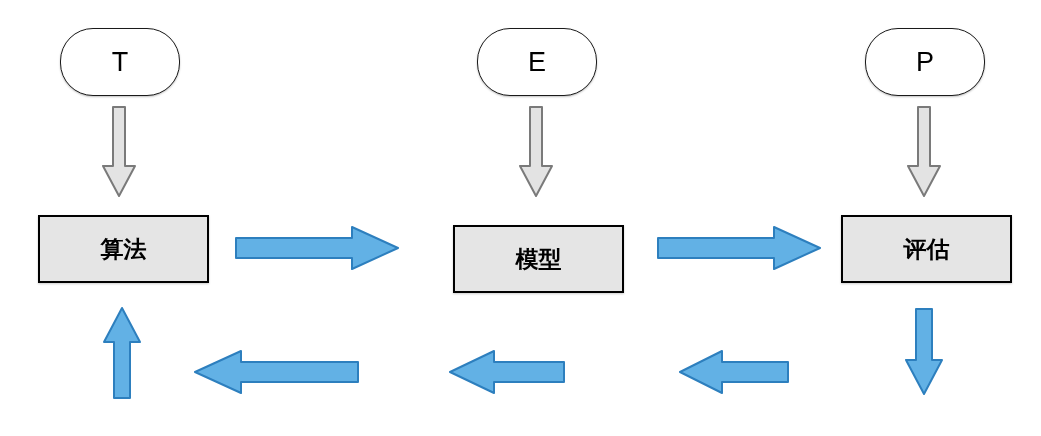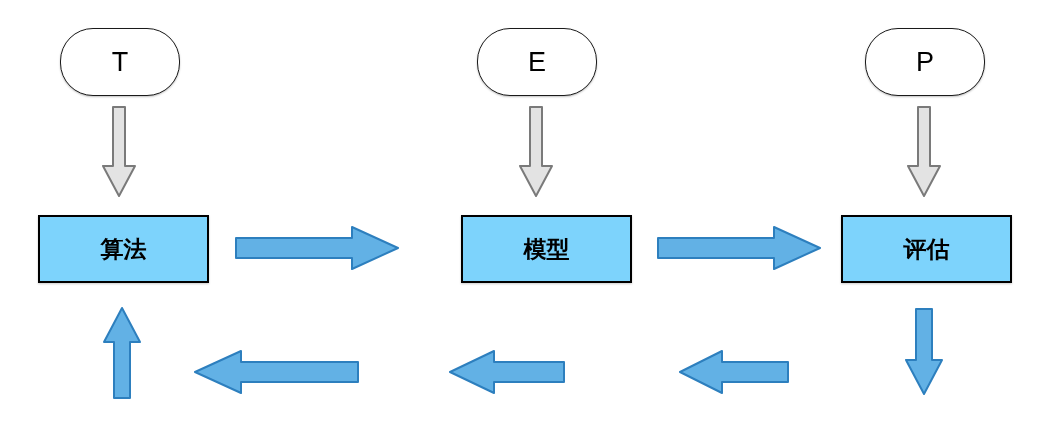--- a/index.html
+++ b/index.html
@@ -17,21 +17,21 @@
     border-radius:33px;
     background:#ffffff;
     box-shadow:0 1px 2px rgba(0,0,0,0.25);
     display:flex;align-items:center;justify-content:center;
     font-size:27px;color:#000000;
   }
   .box{
     position:absolute;
     width:167px;height:64px;
     border:2px solid #000000;
-    background:#7dd3fc;
+    background:#e5e5e5;
     box-shadow:0 1px 2px rgba(0,0,0,0.2);
     display:flex;align-items:center;justify-content:center;
     font-size:23px;font-weight:bold;color:#000000;
   }
   .arrow{position:absolute;}
   .arrow svg{display:block;}
   .arrow-gray polygon{stroke:#7a7a7a;stroke-width:2;stroke-linejoin:round;}
   .arrow-blue polygon{stroke:#2D7FBE;stroke-width:2;stroke-linejoin:round;}
 </style>
 </head>
@@ -61,21 +61,21 @@
   </div>
   <div class="arrow arrow-gray" style="left:906px;top:106px;">
     <svg width="36" height="92" viewBox="0 0 36 92">
       <polygon points="12,1 24,1 24,60 34,60 18,90 2,60 12,60" fill="#E3E3E3"></polygon>
     </svg>
   </div>
 
   <div class="box" style="left:38px;top:215px;">
     <span>算法</span>
   </div>
-  <div class="box" style="left:453px;top:215px;margin-left:8px;">
+  <div class="box" style="left:453px;top:225px;">
     <span>模型</span>
   </div>
   <div class="box" style="left:841px;top:215px;align-items:center;">
     <span>评估</span>
   </div>
 
   <div class="arrow arrow-blue" style="left:235px;top:226px;">
     <svg width="165" height="44" viewBox="0 0 165 44">
       <polygon points="1,12 117,12 117,1 163,22 117,43 117,32 1,32" fill="#62B1E5"></polygon>
     </svg>

